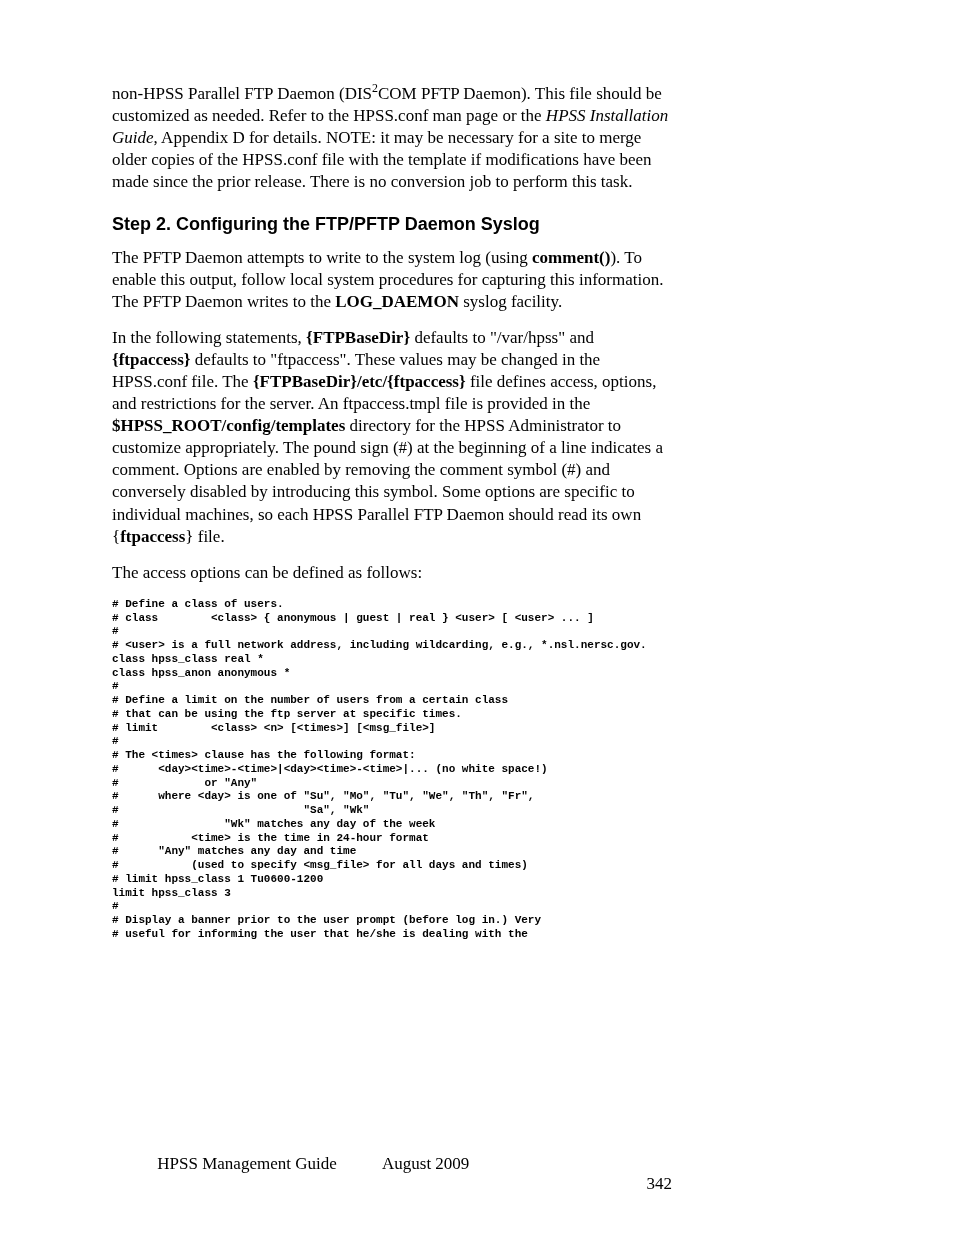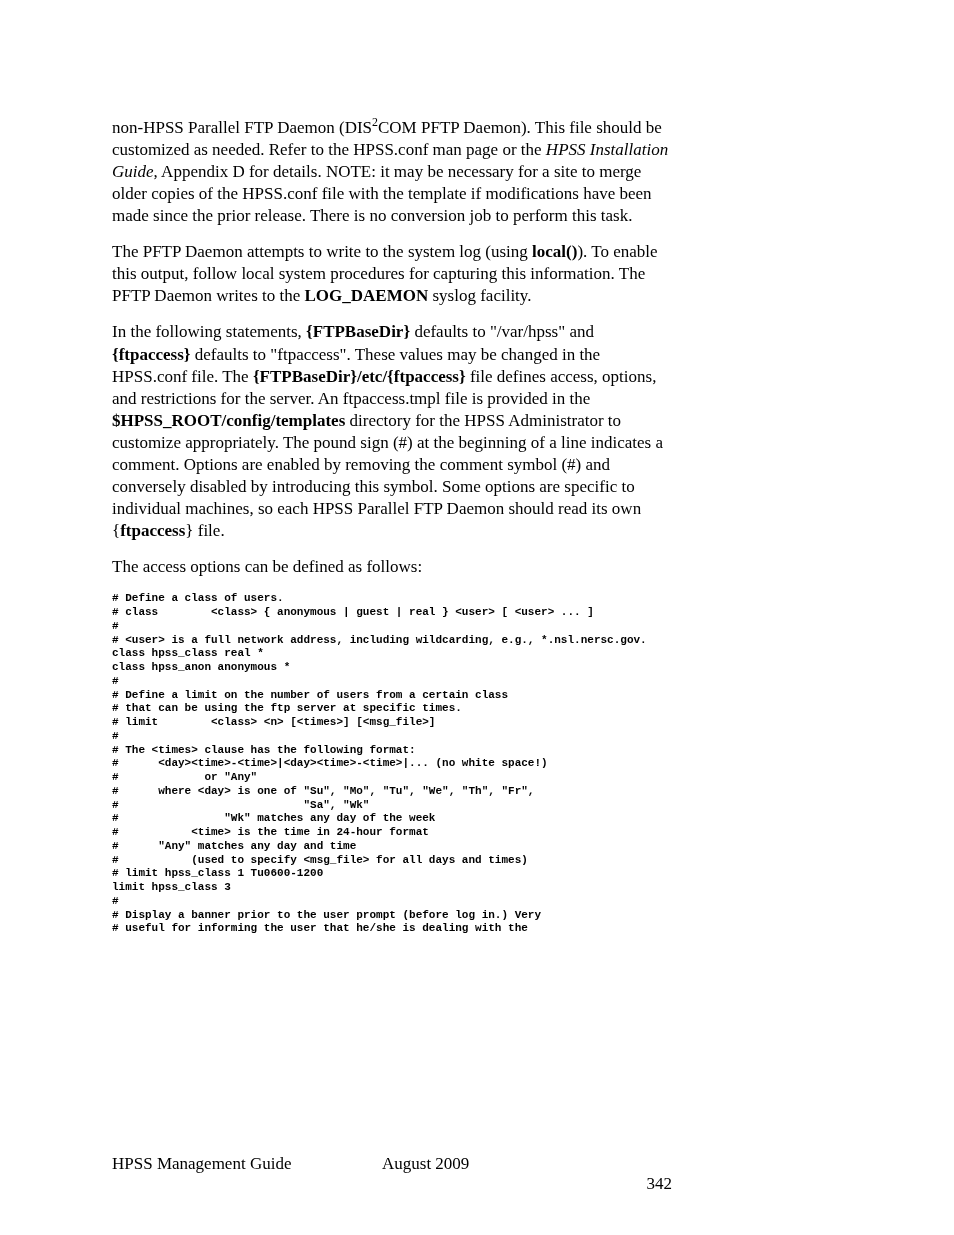--- a/index.html
+++ b/index.html
@@ -8,21 +8,21 @@
     background: #fff;
     font-family: "Times New Roman", Times, serif;
     font-size: 17px;
     color: #000;
     line-height: 1.3;
   }
   .page {
     width: 784px;
     min-height: 1235px;
     box-sizing: border-box;
-    padding: 115px 112px 60px 112px;
+    padding: 81px 112px 60px 112px;
     position: relative;
   }
   p {
     margin: 0 0 14px 0;
   }
   h3 {
     font-family: Arial, Helvetica, sans-serif;
     font-size: 18px;
     font-weight: bold;
     margin: 20px 0 10px 0;
@@ -38,20 +38,21 @@
   .footer {
     position: absolute;
     bottom: 60px;
     left: 112px;
     right: 112px;
     font-size: 17px;
   }
   .footer-row {
     display: flex;
     justify-content: flex-start;
+    text-align: center;
   }
   .footer-left { width: 270px; }
   .footer-center { }
   .footer-page {
     position: absolute;
     right: 0;
     top: 20px;
     margin-left: 32px;
   }
   .italic { font-style: italic; }
@@ -60,23 +61,24 @@
 </style>
 </head>
 <body>
 
 <div class="page">
 
   <p>
     <span>non-HPSS Parallel FTP Daemon (DIS</span><sup>2</sup><span>COM PFTP Daemon).  This file should be customized as needed. Refer to the HPSS.conf man page or the </span><span class="italic">HPSS Installation Guide</span><span>, Appendix D for details.  NOTE: it may be necessary for a site to merge older copies of the HPSS.conf file with the template if modifications have been made since the prior release.  There is no conversion job to perform this task.</span>
   </p>
 
+  <h3>Step 2. Configuring the FTP/PFTP Daemon Syslog</h3>
 
   <p>
-    <span>The PFTP Daemon attempts to write to the system log (using </span><span class="bold">local()</span><span>). To enable this output, follow local system procedures for capturing this information. The PFTP Daemon writes to the </span><span class="bold">LOG_DAEMON</span><span> syslog facility.</span>
+    <span>The PFTP Daemon attempts to write to the system log (using </span><span class="bold">comment()</span><span>). To enable this output, follow local system procedures for capturing this information. The PFTP Daemon writes to the </span><span class="bold">LOG_DAEMON</span><span> syslog facility.</span>
   </p>
 
 
   <p>
     <span>In the following statements, </span><span class="bold">{FTPBaseDir}</span><span> defaults to "/var/hpss" and </span><span class="bold">{ftpaccess}</span><span> defaults to "ftpaccess".  These values may be changed in the HPSS.conf file.  The </span><span class="bold">{FTPBaseDir}/etc/{ftpaccess}</span><span> file defines access, options, and restrictions for the server. An ftpaccess.tmpl file is provided in the </span><span class="bold">$HPSS_ROOT/config/templates</span><span> directory for the HPSS Administrator to customize appropriately. The pound sign (#) at the beginning of a line indicates a comment. Options are enabled by removing the comment symbol (#) and conversely disabled by introducing this symbol. Some options are specific to individual machines, so each HPSS Parallel FTP Daemon should read its own {</span><span class="bold">ftpaccess</span><span>} file.</span>
   </p>
 
   <p>The access options can be defined as follows:</p>
 
   <div class="mono"># Define a class of users.

